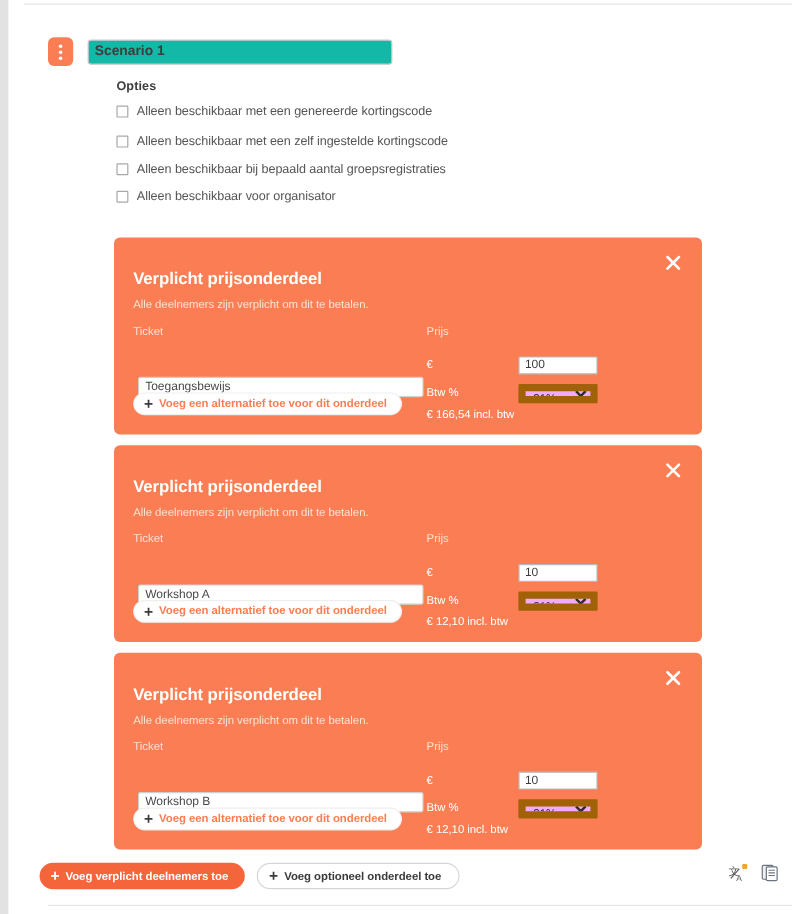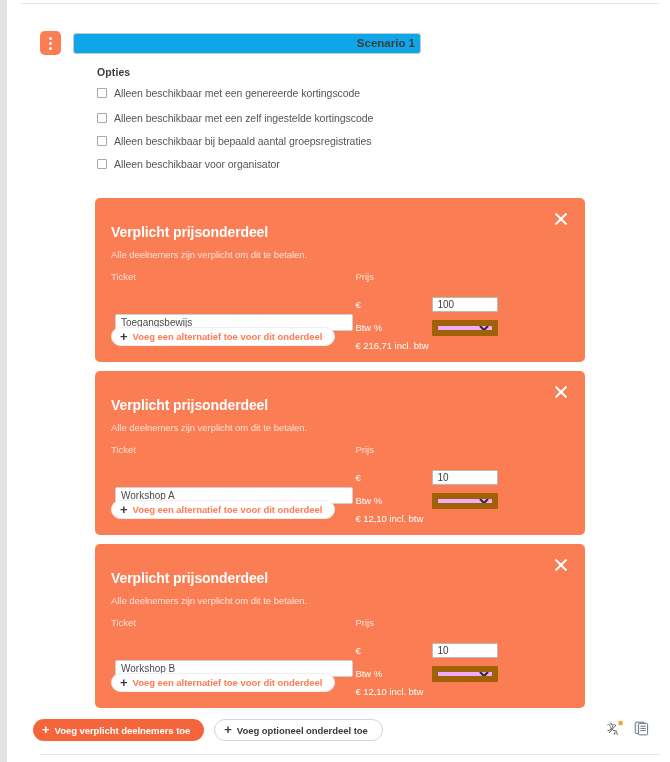--- a/index.html
+++ b/index.html
@@ -50,31 +50,30 @@
     cursor: grab;
     flex: 0 0 auto;
   }
   .drag-handle i {
     display: block;
     width: 3px; height: 3px;
     border-radius: 50%;
     background: #ffffff;
   }
   .scenario-input {
-    width: 348px; height: 21px;
+    width: 254px; height: 21px;
     border: 1px solid #c9c9c9;
     border-radius: 3px;
-    background: #0ea5e9;
+    background: #14b8a6;
     font-family: "Liberation Sans", sans-serif;
     font-size: 11.5px;
     font-weight: bold;
     color: #3d3d3d;
     padding: 0 5px;
     outline: none;
-    text-align: right;
   }
 
   
   .options {
     position: absolute;
     left: 90px; top: 66px;
     width: 420px;
   }
   .options-title {
     font-size: 10.5px;
@@ -342,21 +341,21 @@
             <div class="col-ticket">
               <span class="field-label">Ticket</span>
               <input class="ticket-input" type="text" placeholder="Ticket naam" value="Toegangsbewijs" style="">
             </div>
             <div class="col-prijs"><span class="field-label">Prijs</span><div class="price-line">
                 <span class="price-key">€</span>
                 <input class="price-input" type="text" value="100" style="">
               </div><div class="price-line second">
                 <span class="price-key">Btw %</span>
                 <select class="btw-select"><option selected="">21%</option><option>9%</option><option>0%</option></select>
-              </div><div class="incl-line">€ 216,71 incl. btw</div><span class="info-icon"><svg width="11" height="11" viewBox="0 0 11 11">
+              </div><div class="incl-line">€ 166,54 incl. btw</div><span class="info-icon"><svg width="11" height="11" viewBox="0 0 11 11">
                   <circle cx="5.5" cy="5.5" r="4.6" fill="none" stroke="#ffffff" stroke-width="1"></circle>
                   <circle cx="5.5" cy="3.3" r="0.7" fill="#ffffff"></circle>
                   <rect x="5" y="4.6" width="1" height="3.6" fill="#ffffff"></rect>
                 </svg></span></div>
           </div>
           <button class="alt-btn">
             <span class="plus">+</span>
             <span class="lbl">Voeg een alternatief toe voor dit onderdeel</span>
           </button>
         </div>

